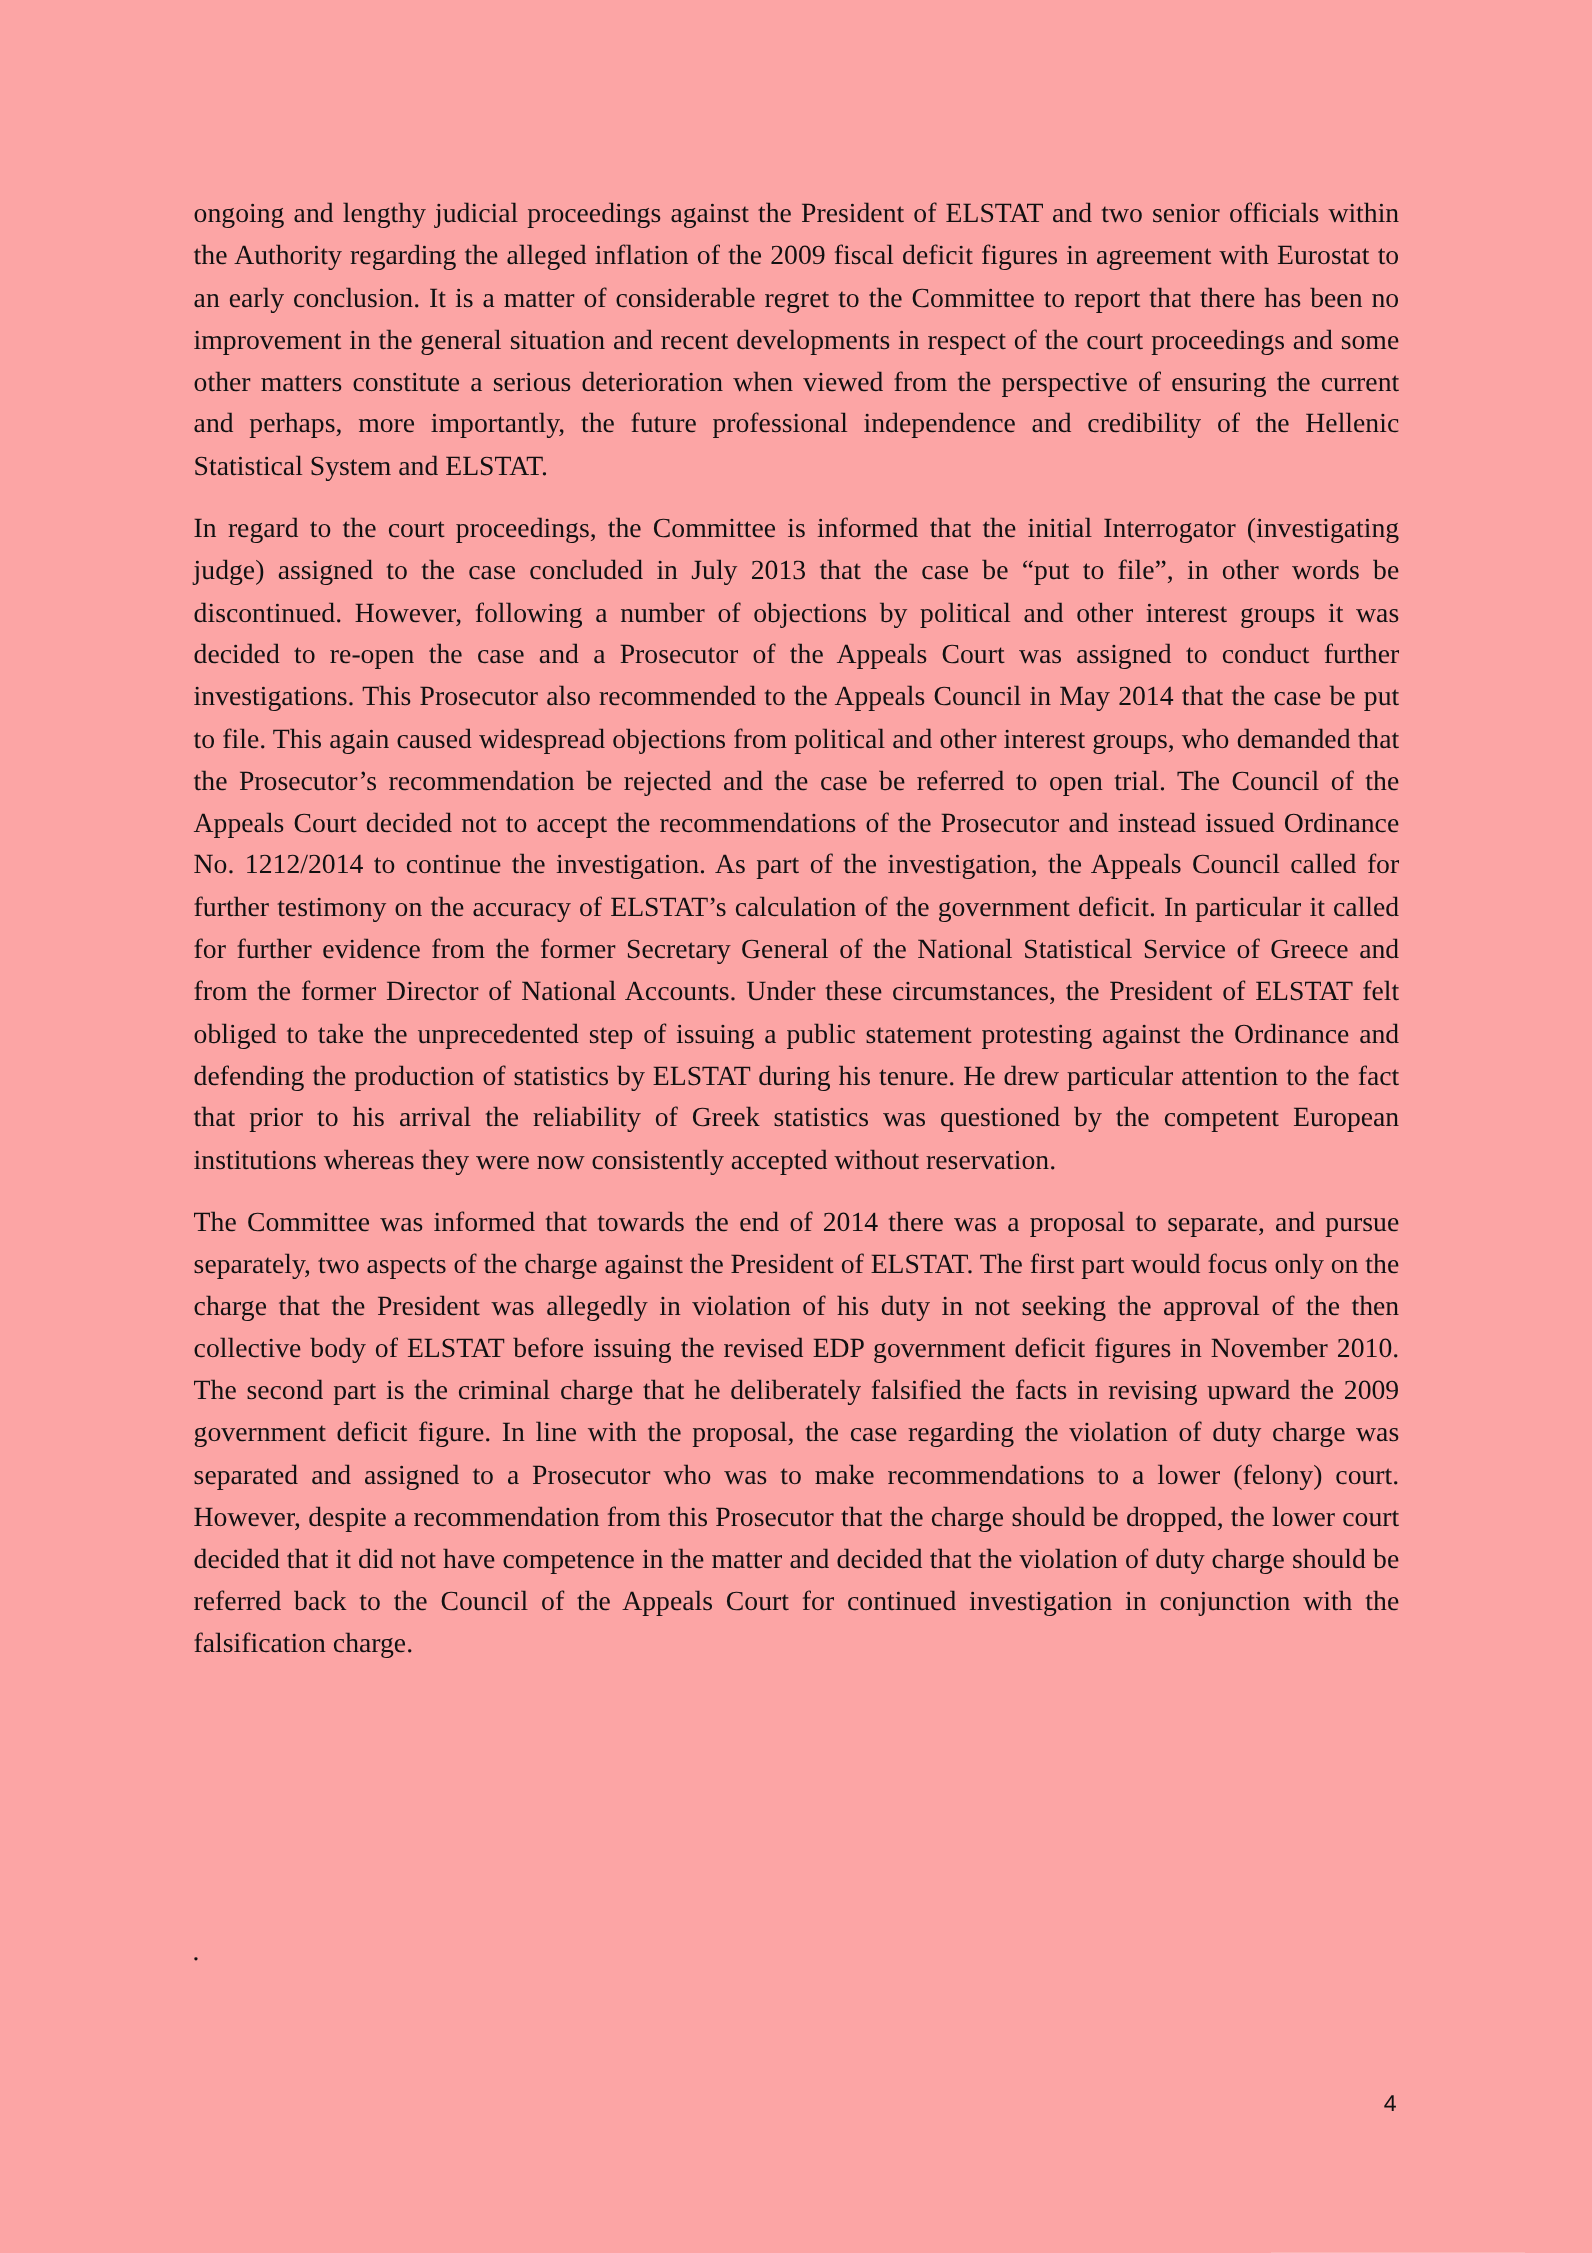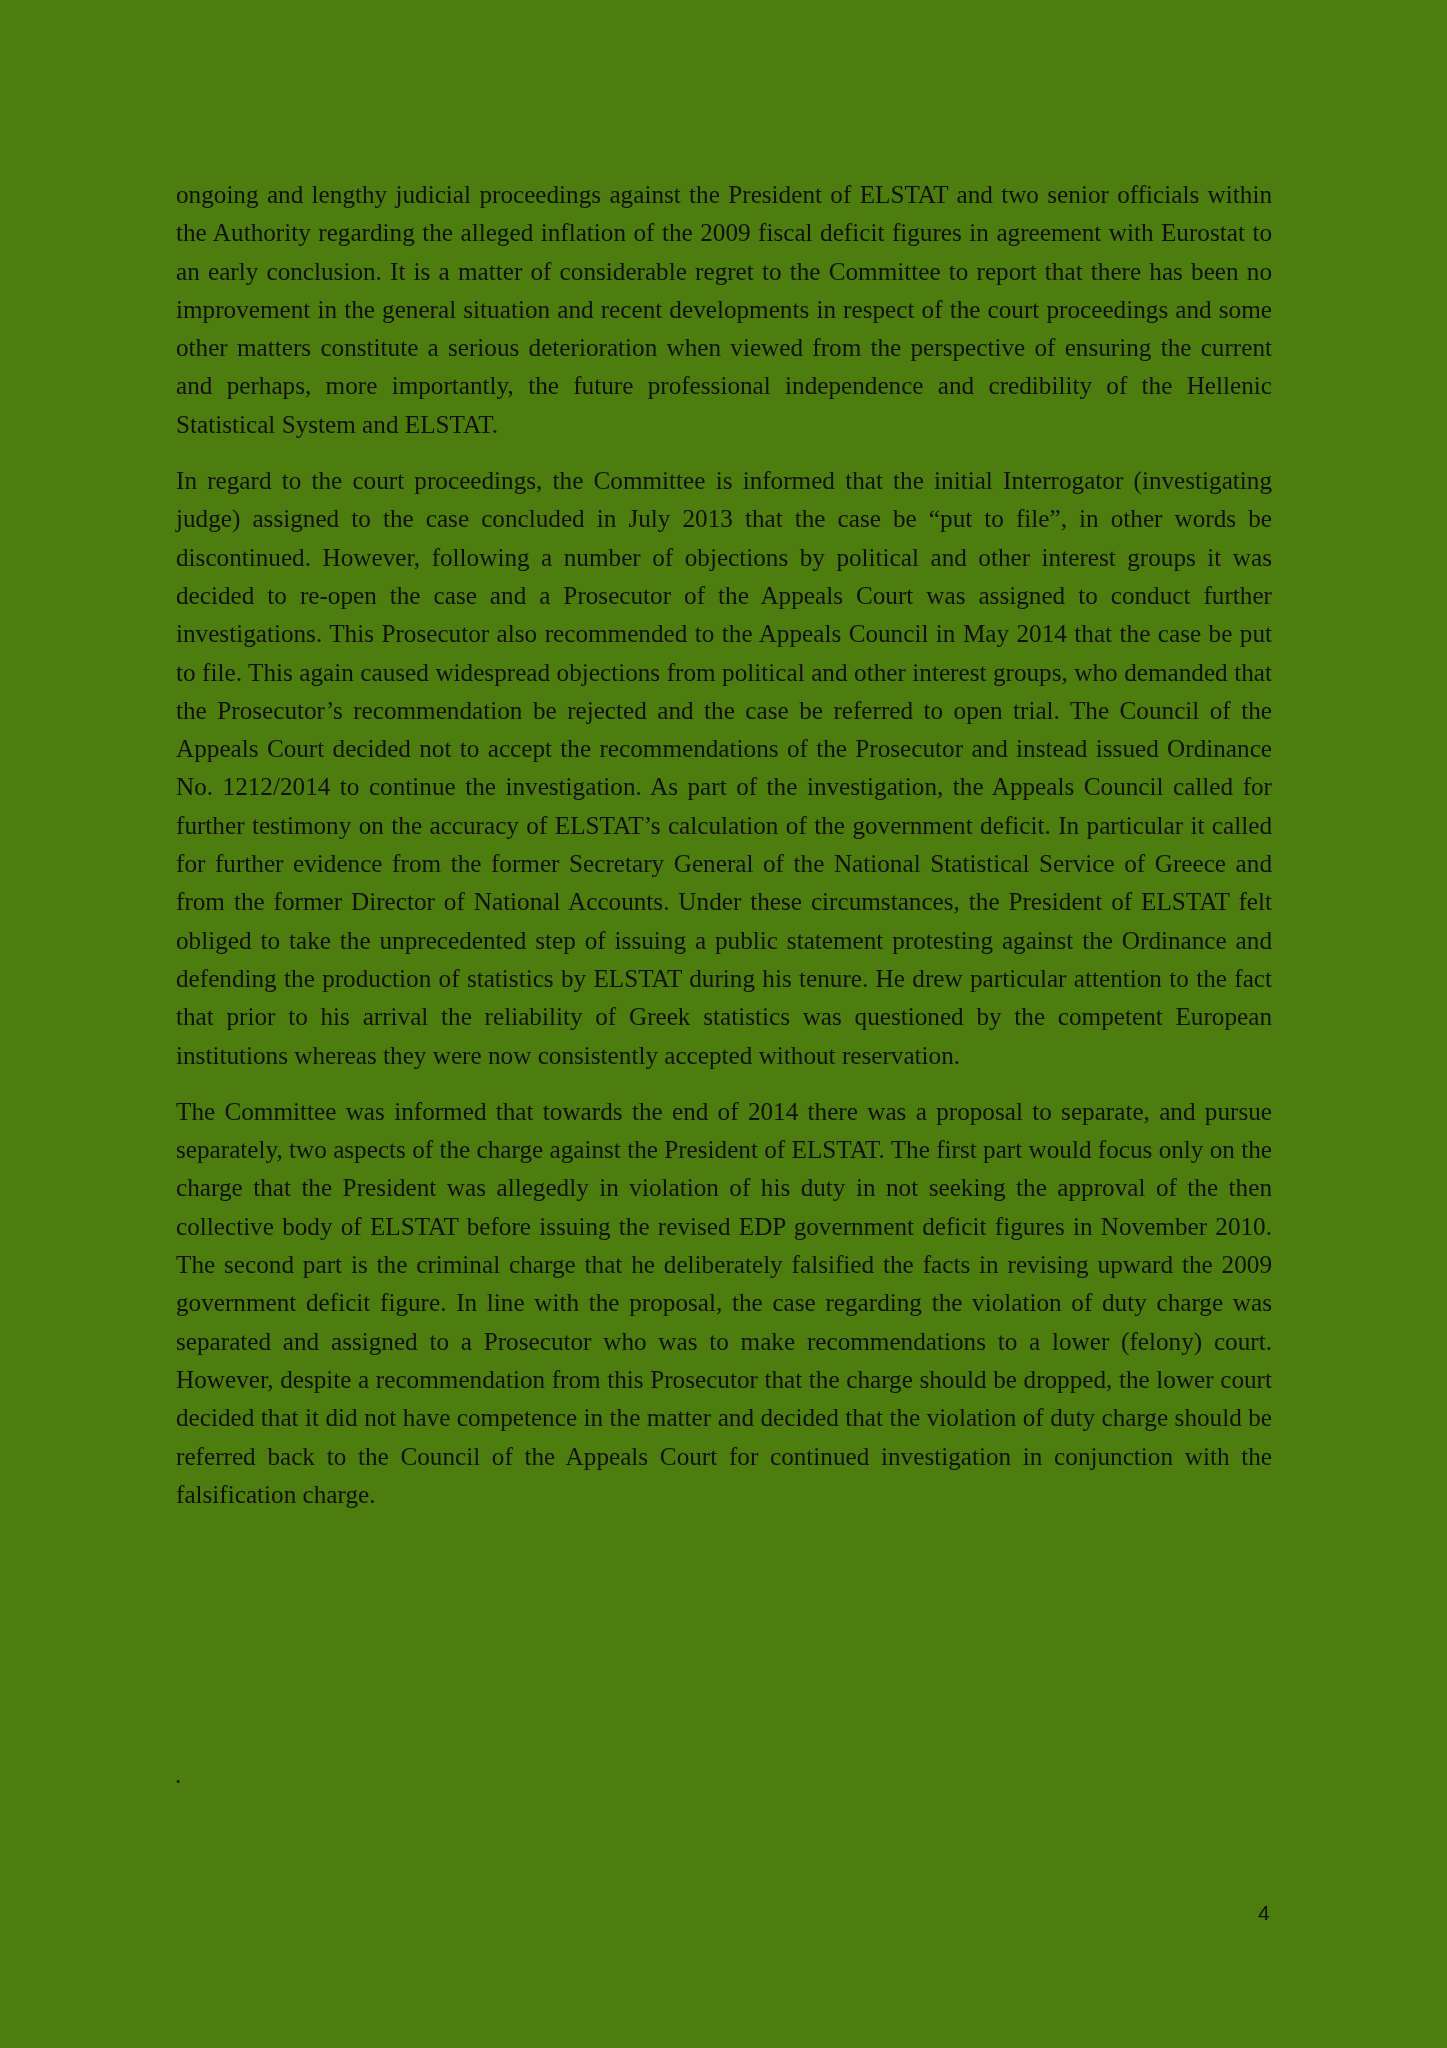--- a/index.html
+++ b/index.html
@@ -11,21 +11,21 @@
     width: 1447px;
     height: 2048px;
     position: relative;
     overflow: hidden;
   }
   .page {
     position: absolute;
     left: 0; top: 0;
     width: 1447px;
     height: 2048px;
-    background: #4d7c0f;
+    background: #fca5a5;
   }
   .body-text {
     position: absolute;
     left: 176px;
     top: 176px;
     width: 1096px;
     font-family: "Liberation Serif", "DejaVu Serif", serif;
     font-size: 25.2px;
     line-height: 38.3px;
     color: #111111;

